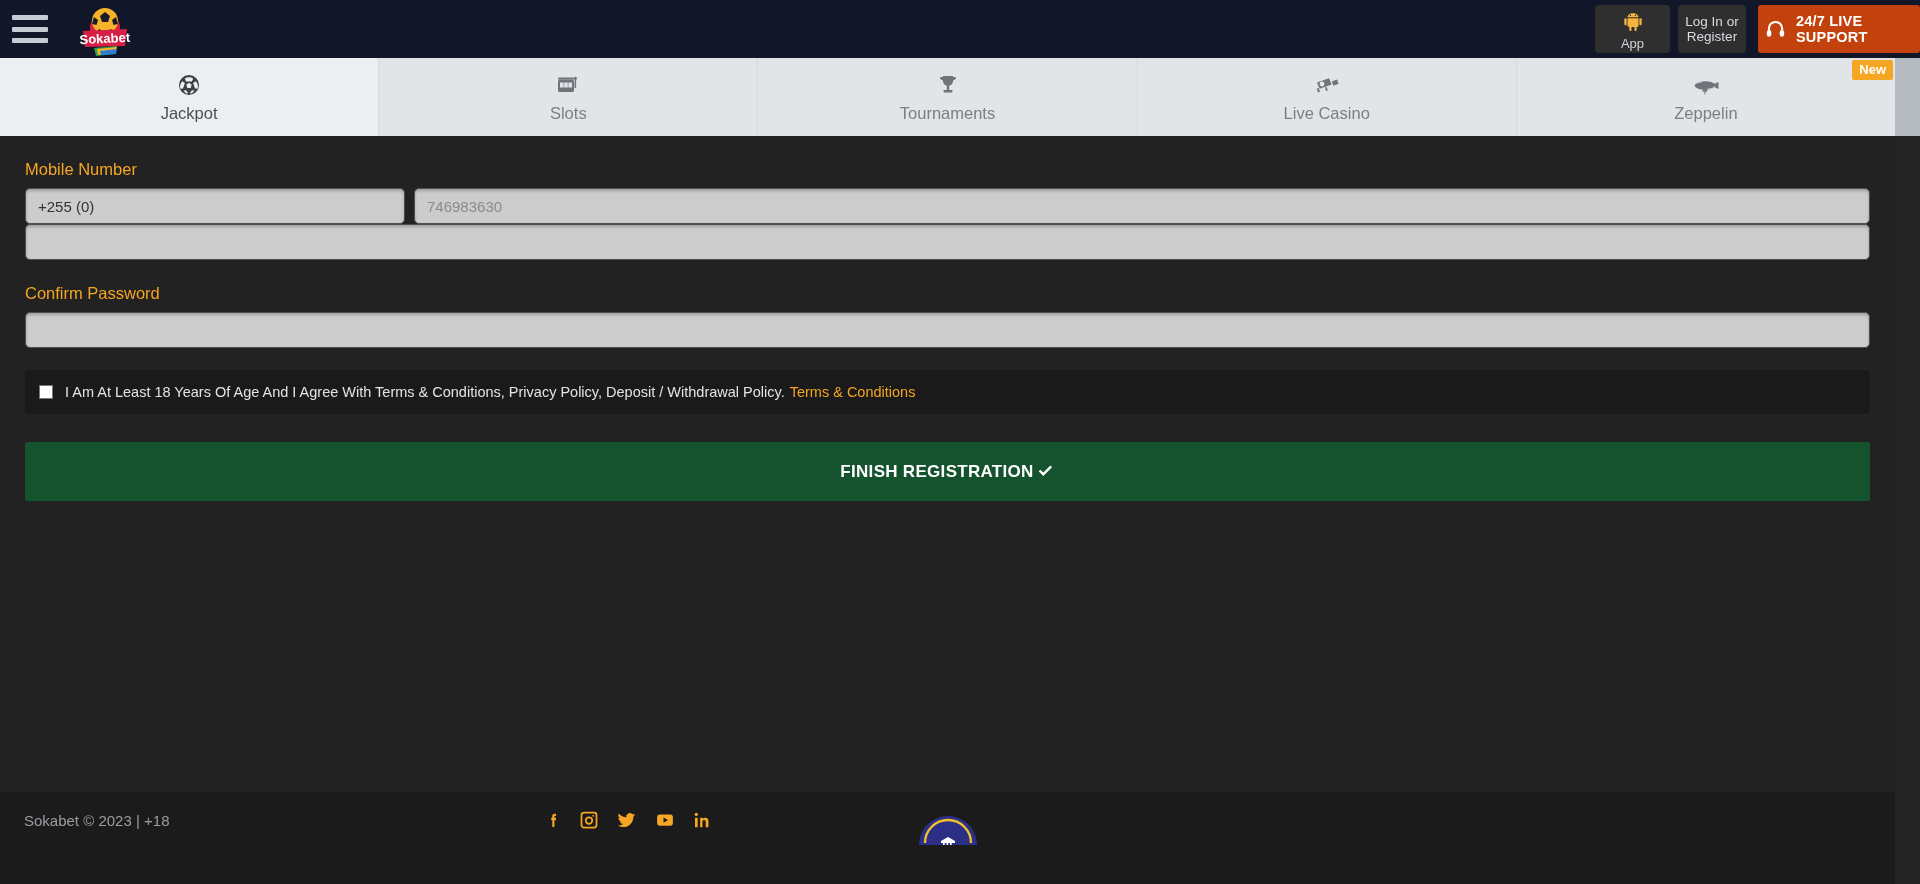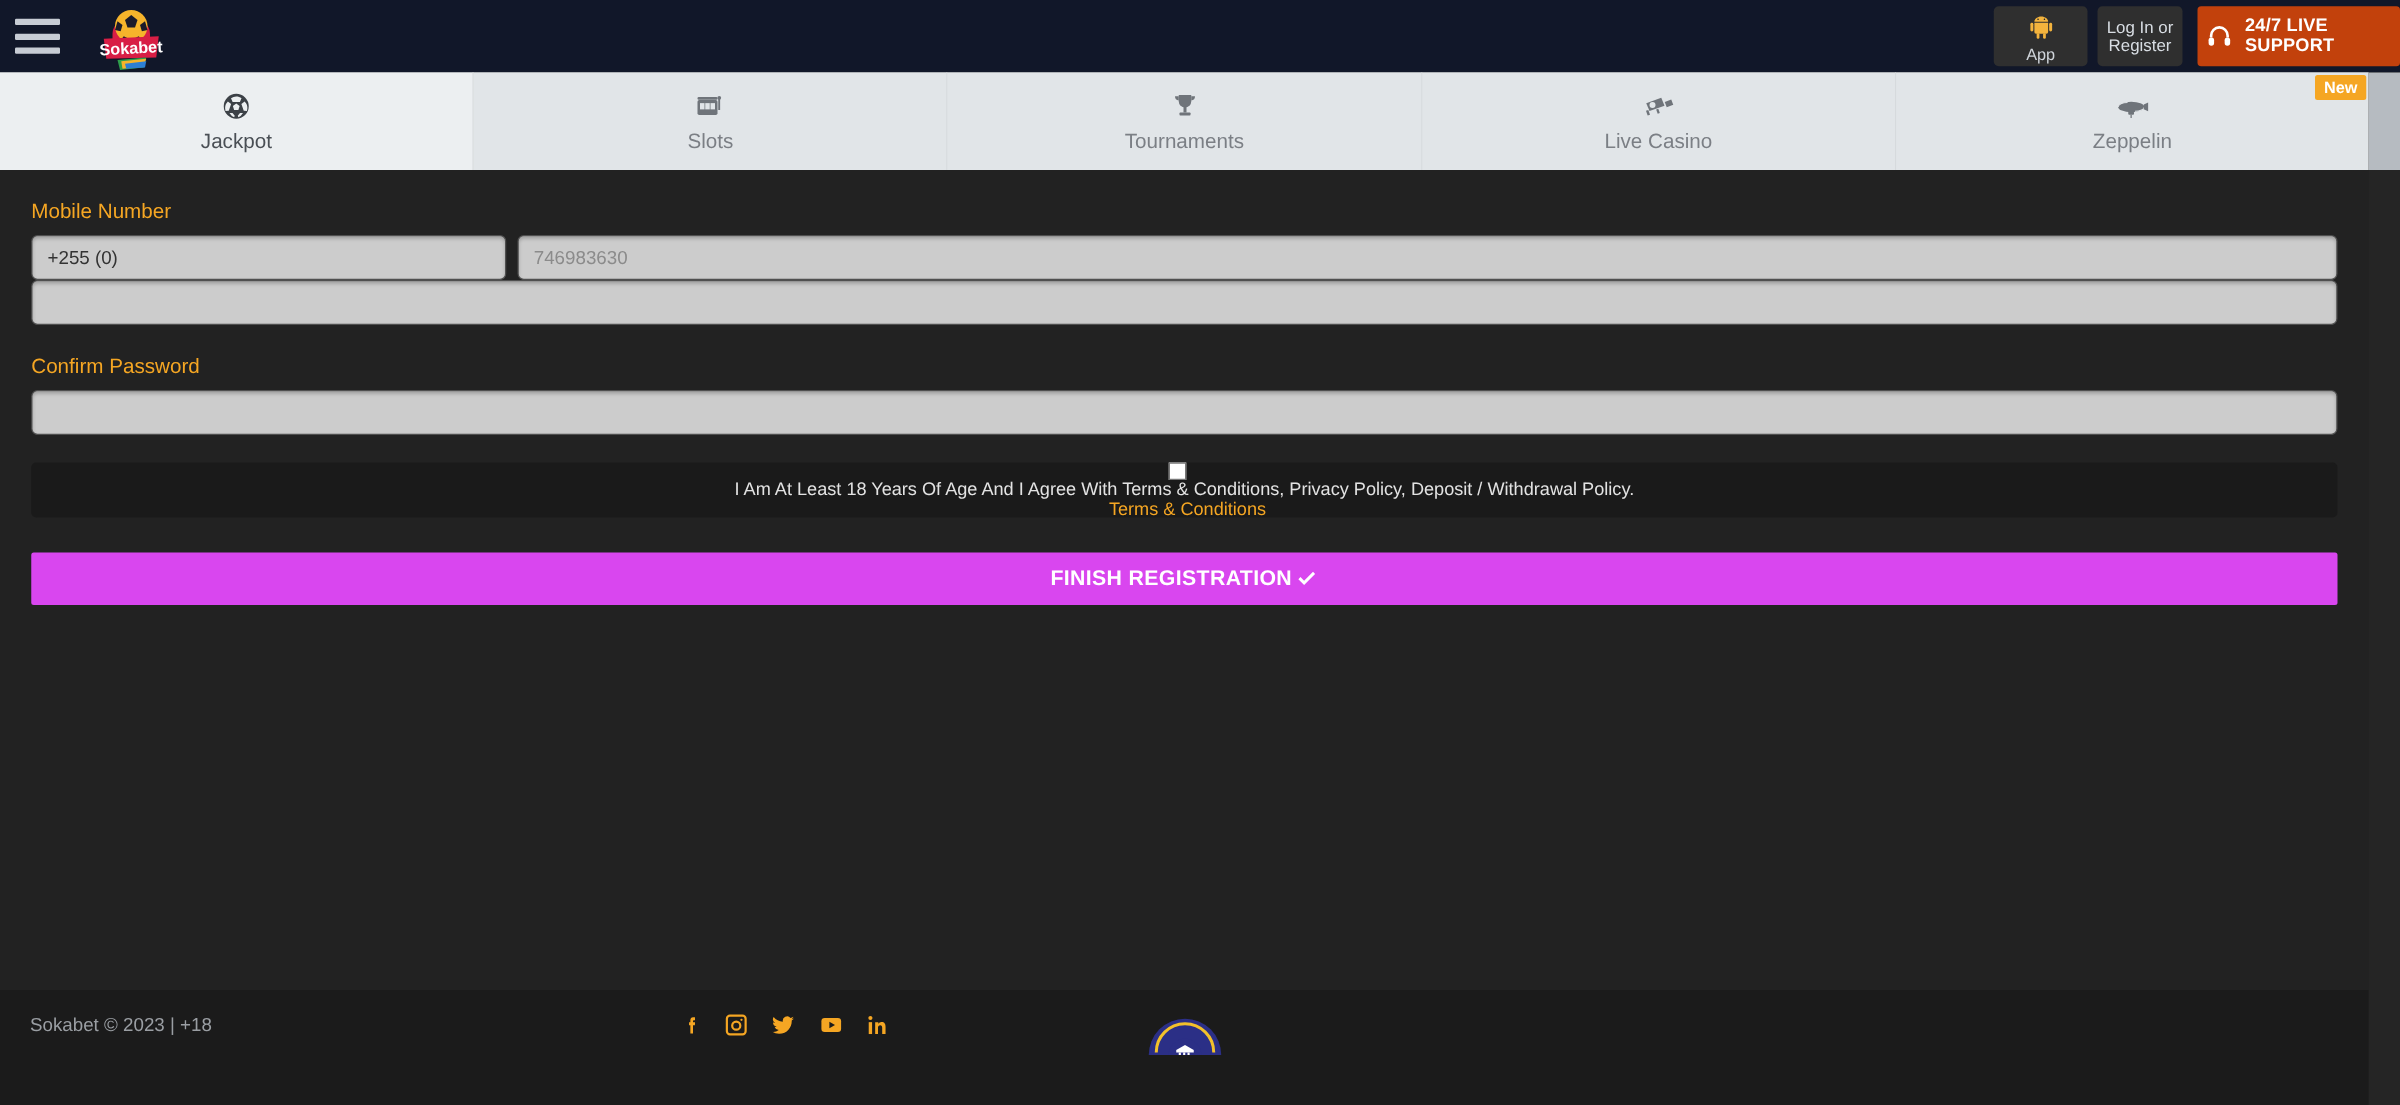--- a/index.html
+++ b/index.html
@@ -81,32 +81,32 @@
     box-shadow: inset 0 2px 3px rgba(0,0,0,.22);
     font-family:"Liberation Sans", sans-serif;
     width:100%;
   }
   .inp::placeholder { color:#8b8b8b; }
   .inp-prefix { width:380px; flex:0 0 380px; }
   .inp-grow { flex:1 1 auto; }
 
   .terms-box {
     margin-top:22px; background:#1a1a1a; border-radius:4px;
-    height:44px; display:flex; align-items:center; padding:0 14px;flex-direction:column;
+    height:44px; display:flex; align-items:center; padding:0 14px;
   }
   .chk {
     width:14px; height:14px; background:#ffffff; border:1px solid #777;
     margin-right:12px; flex:0 0 14px; cursor:pointer;
   }
   .terms-text { font-size:14.5px; color:#e3e3e3; }
   .terms-link { color:#f5a623; cursor:pointer; }
 
   .finish-btn {
-    margin-top:28px; height:42px; width:100%;
-    background:#d946ef; border:none; border-radius:2px;
+    margin-top:28px; height:59px; width:100%;
+    background:#14532d; border:none; border-radius:2px;
     color:#ffffff; font-size:17px; font-weight:bold; letter-spacing:.3px;
     display:flex; align-items:center; justify-content:center; cursor:pointer;
     font-family:"Liberation Sans", sans-serif;
   }
   .finish-btn .tick { margin-left:2px; display:flex; align-items:center; }
 
   
   .footer {
     position:absolute; bottom:0; left:0; width:1895px; height:92px;
     background:#1b1b1b;

